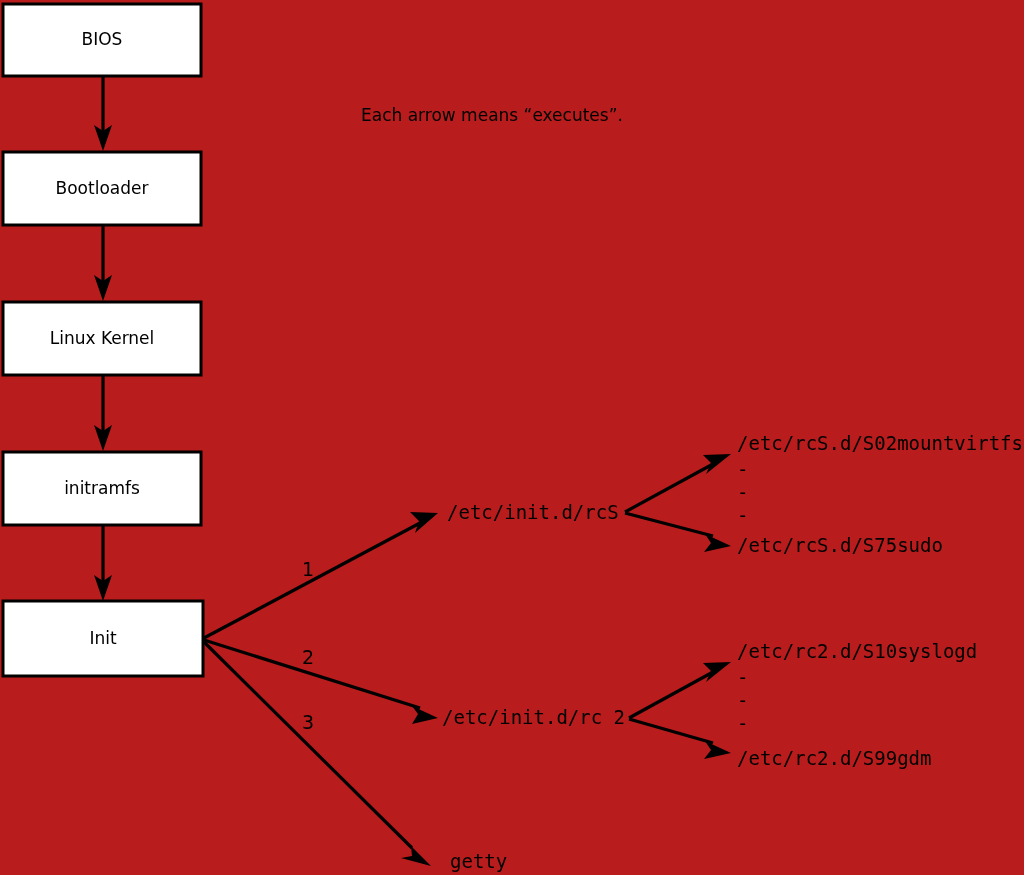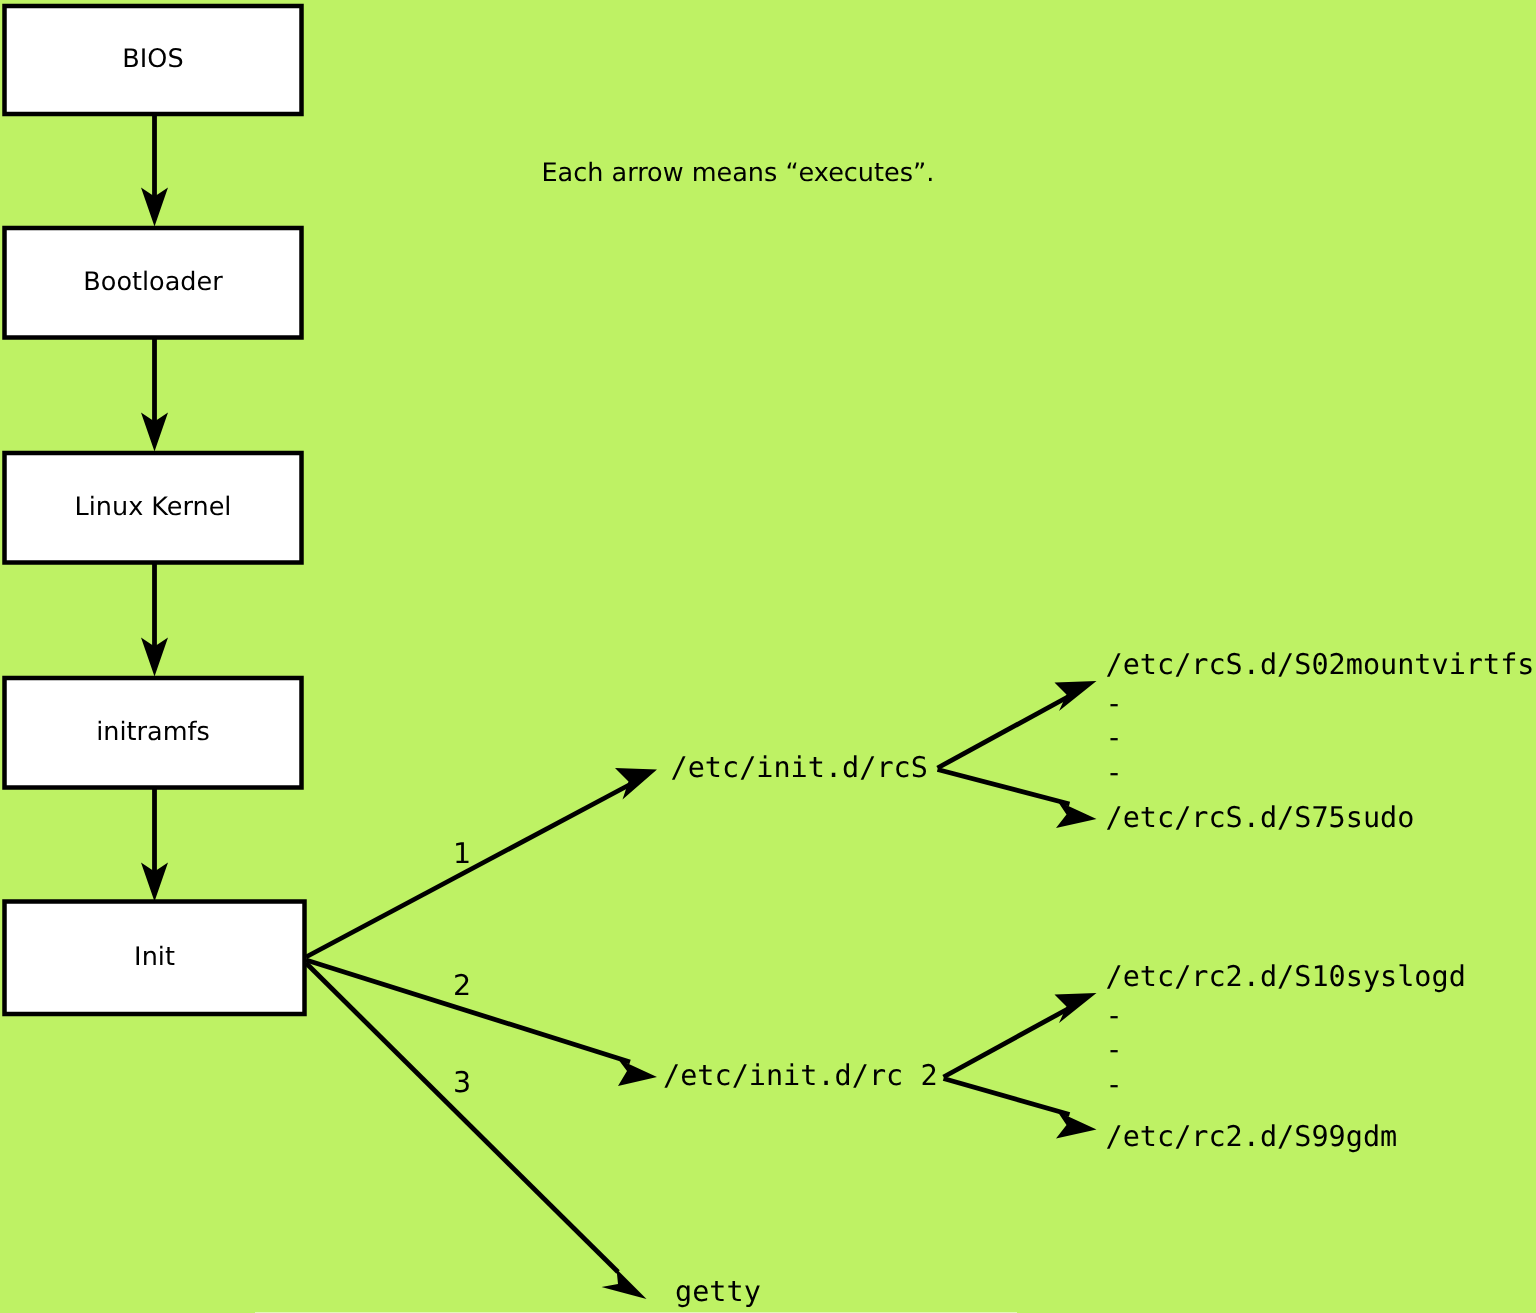--- a/index.html
+++ b/index.html
@@ -11,21 +11,21 @@
   body {
     width: 1024px;
     height: 875px;
     overflow: hidden;
     font-family: "DejaVu Sans", sans-serif;
   }
   #diagram-root {
     position: relative;
     width: 1024px;
     height: 875px;
-    background: #bef264;
+    background: #b91c1c;
   }
   svg.diagram-canvas {
     position: absolute;
     top: 0;
     left: 0;
     width: 1024px;
     height: 875px;
     display: block;
   }
   .box-rect {

